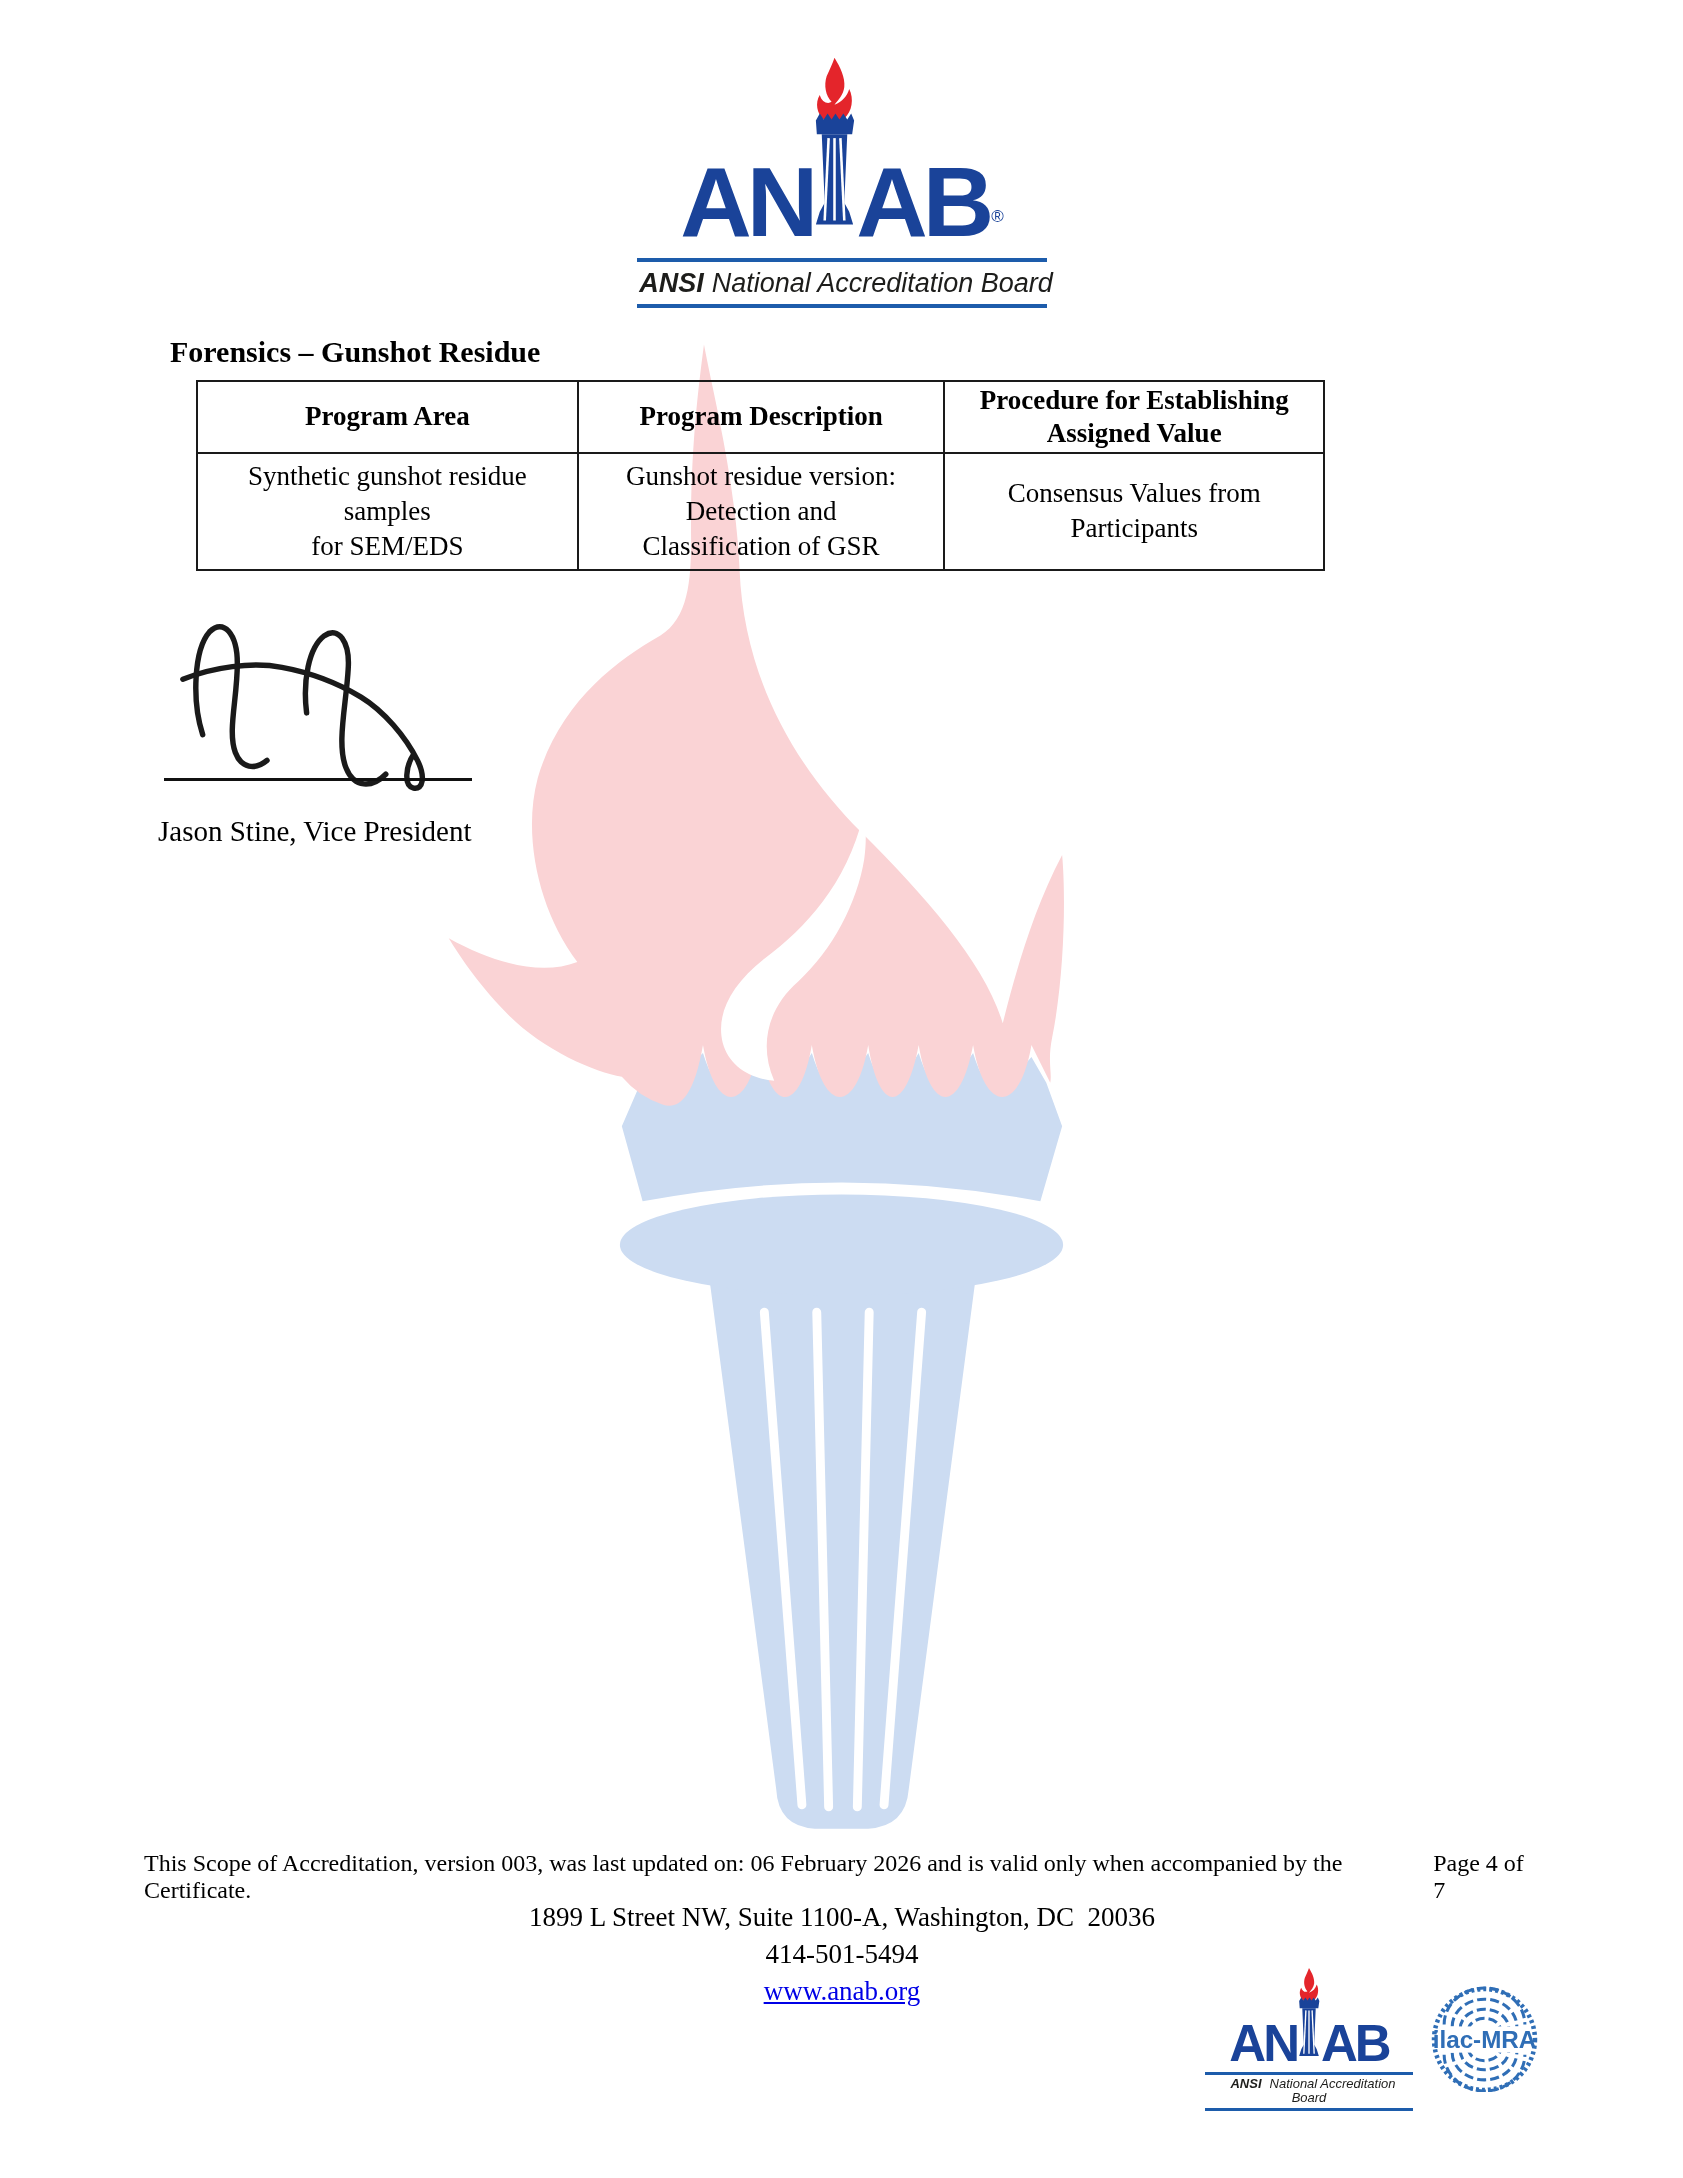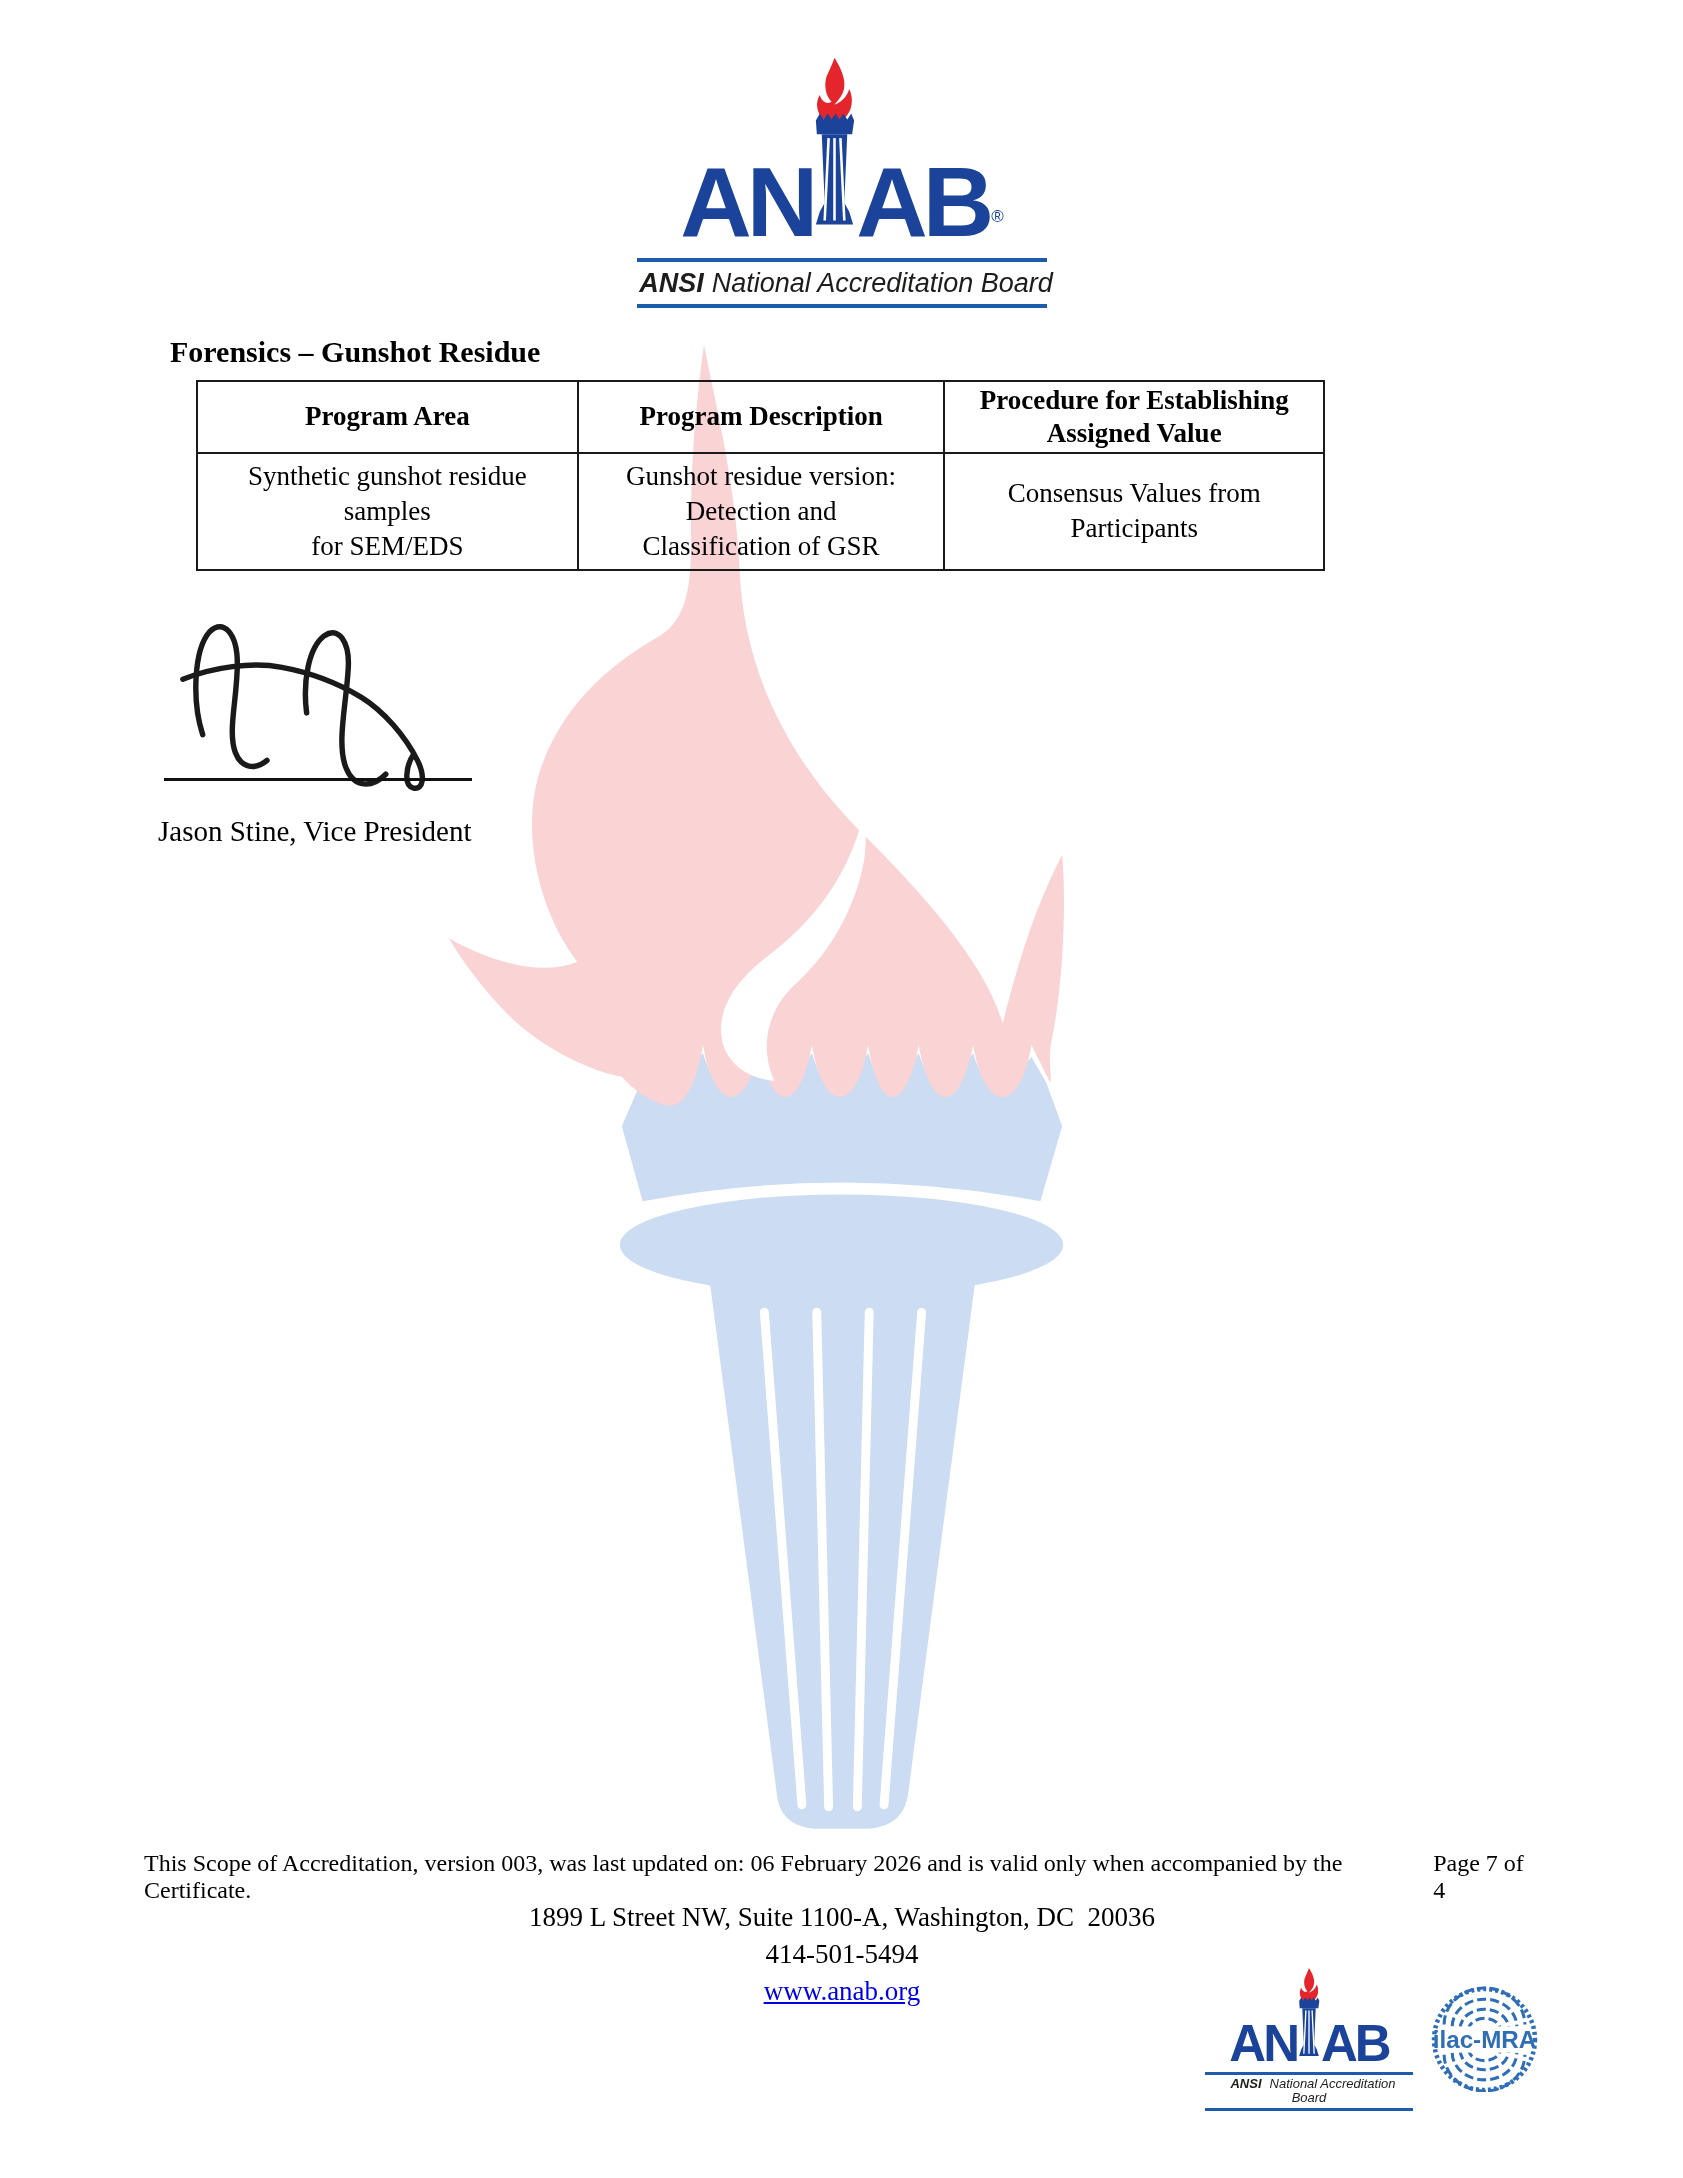--- a/index.html
+++ b/index.html
@@ -184,21 +184,21 @@
     <path d="M 25 74 C 55 62 95 56 125 62 C 158 68 185 80 205 92 C 228 106 250 132 262 156 C 270 172 268 186 258 184 C 248 182 250 162 258 150"></path>
     <path d="M 45 130 C 34 96 36 44 52 26 C 66 12 80 28 80 58 C 80 94 70 126 78 148 C 84 164 98 166 110 156"></path>
     <path d="M 150 108 C 146 76 152 42 168 30 C 182 20 194 36 192 64 C 190 100 180 140 190 164 C 198 184 216 184 230 170"></path>
   </g>
 </svg>
 <div id="signature-line" class="abs"></div>
 <div id="signer-name" class="abs">Jason Stine, Vice President</div>
 
 <div id="validity-row" class="abs">
   <span>This Scope of Accreditation, version 003, was last updated on: 06 February 2026 and is valid only when accompanied by the Certificate.</span>
-  <span>Page 7 of 4</span>
+  <span>Page 4 of 7</span>
 </div>
 
 <div id="address-block" class="abs">
   <div class="addr-line">1899 L Street NW, Suite 1100-A, Washington, DC  20036</div>
   <div>414-501-5494</div>
   <div><span id="website-link">www.anab.org</span></div>
 </div>
 
 <div id="logo-bottom" class="abs">
   <div class="wordmark">

